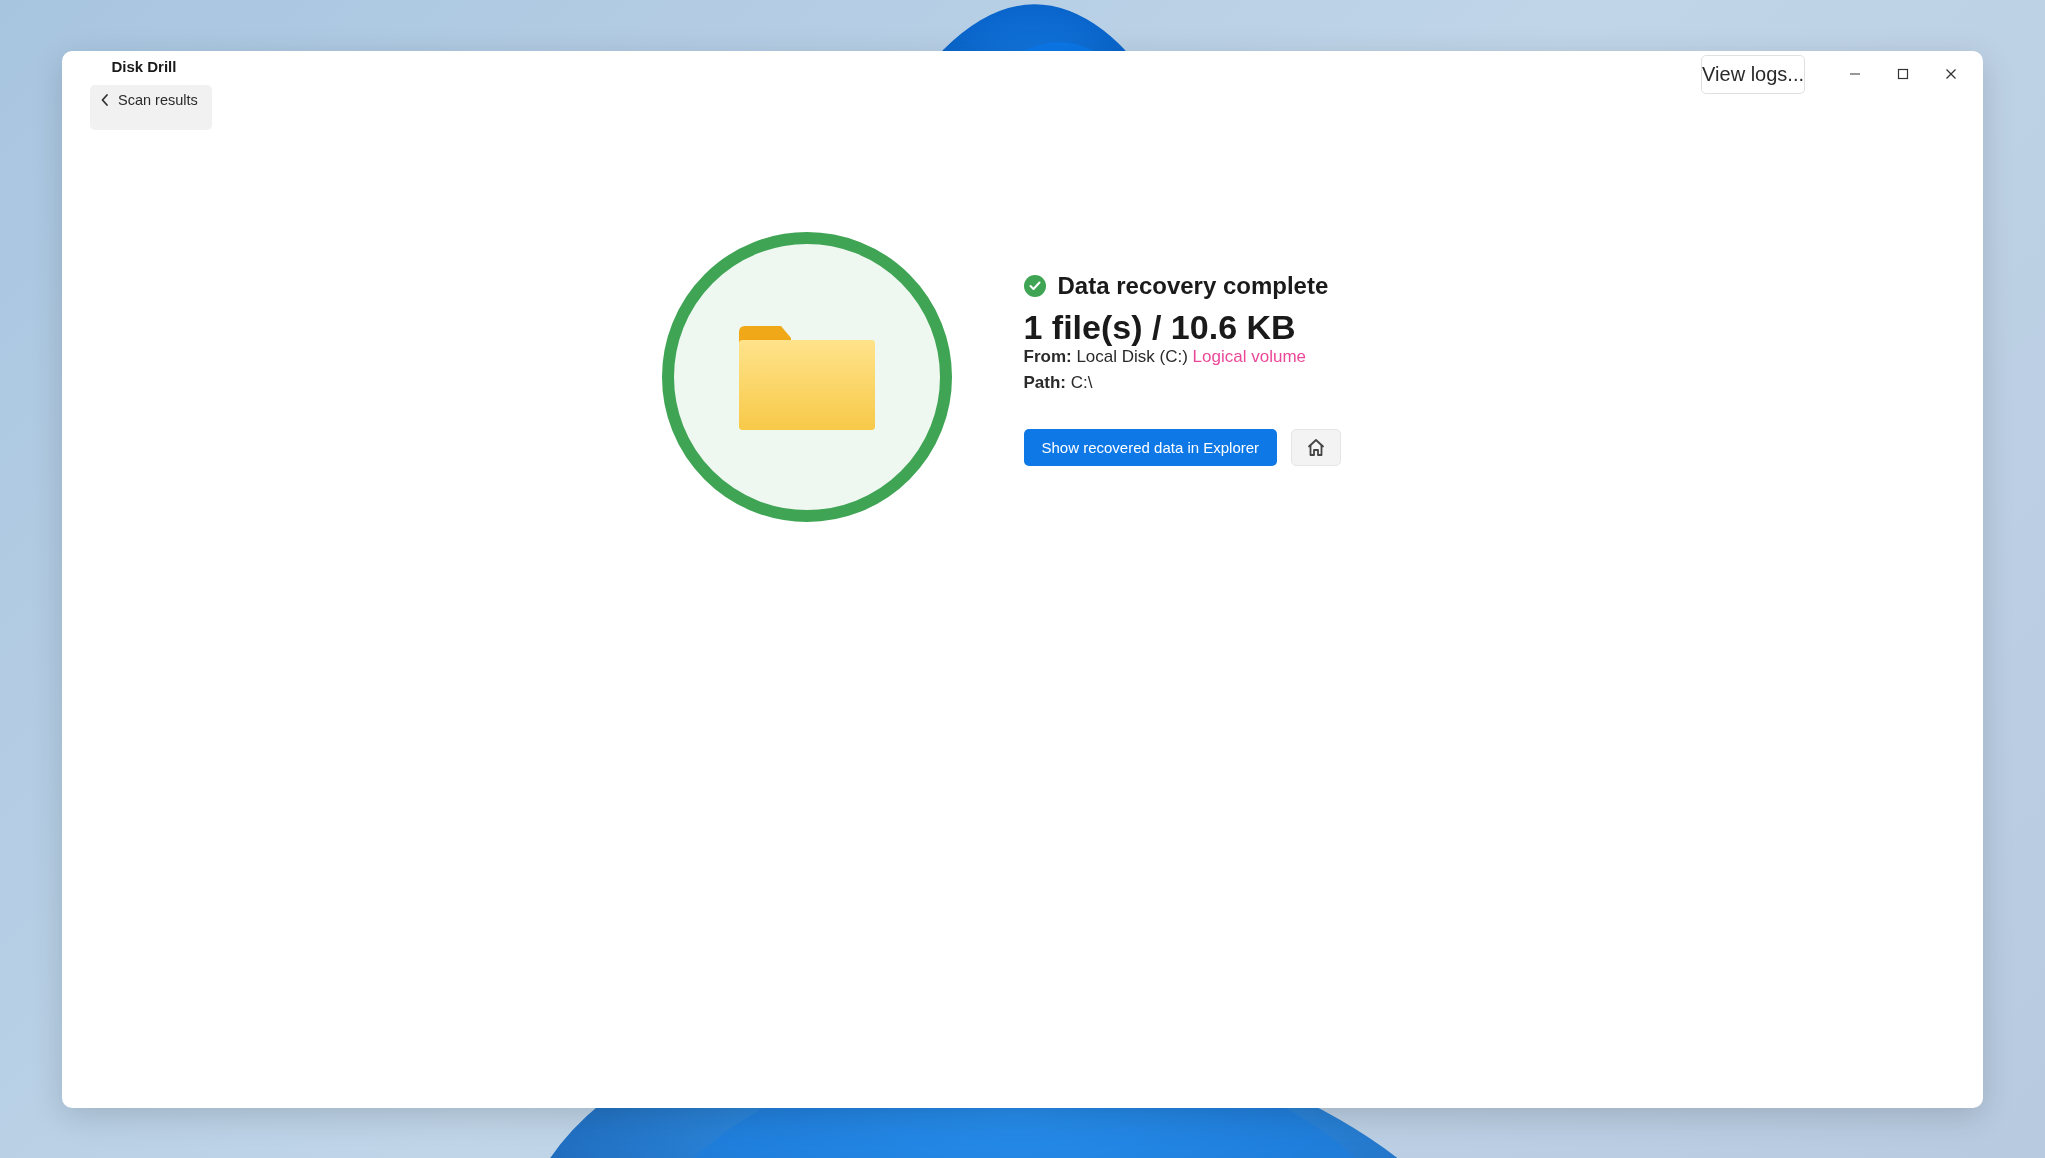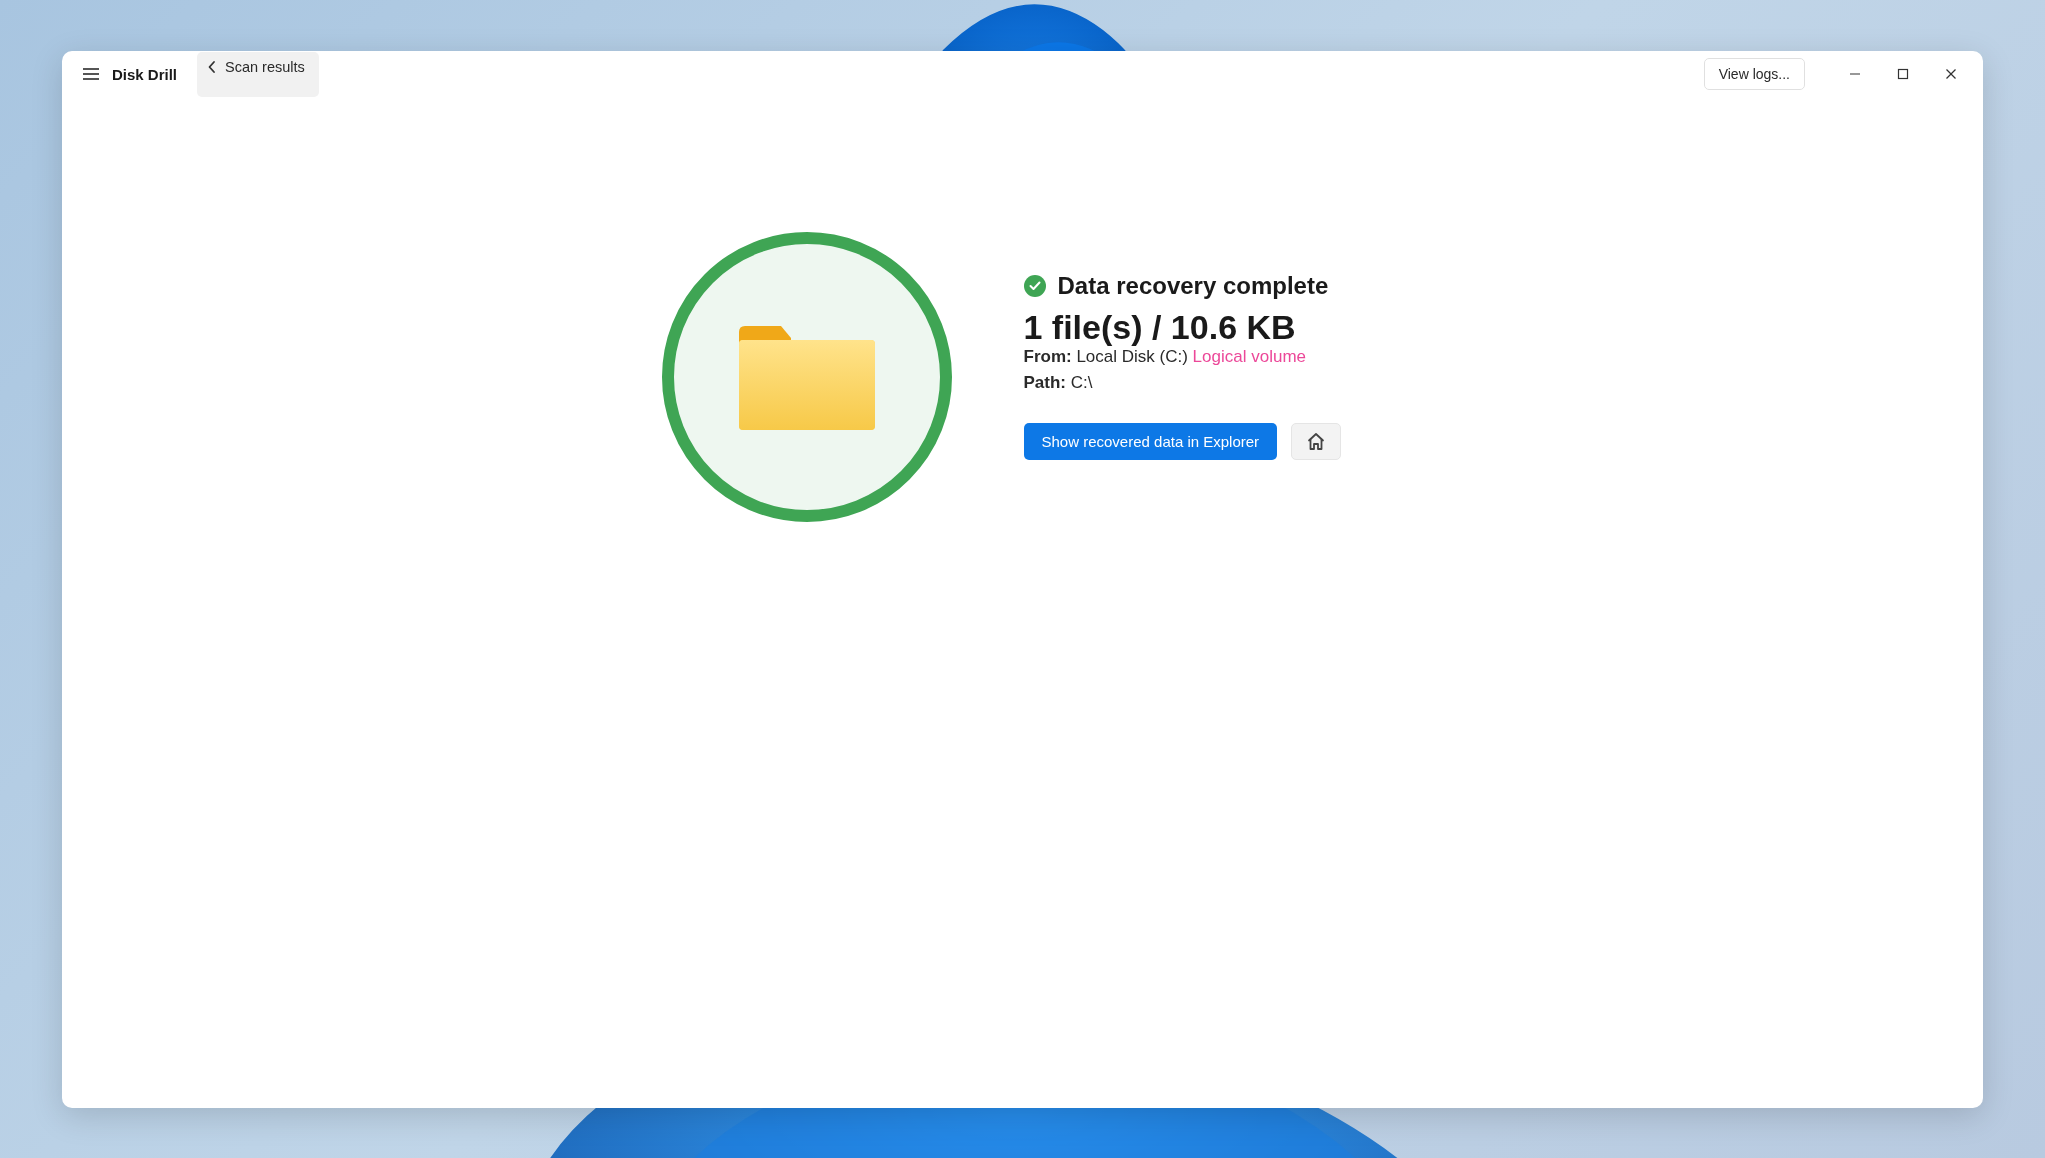--- a/index.html
+++ b/index.html
@@ -52,20 +52,22 @@
     }
     .titlebar {
       display: flex;
       align-items: center;
       height: 46px;
       padding: 0 8px;
     }
     .titlebar-left {
       display: flex;
       align-items: center;
+      gap: 10px;
+      flex-direction: column;
     }
     .hamburger {
       width: 30px;
       height: 30px;
       display: flex;
       flex-direction: column;
       justify-content: center;
       align-items: center;
       gap: 3.5px;
       cursor: pointer;
@@ -100,23 +102,23 @@
     .titlebar-right {
       margin-left: auto;
       display: flex;
       align-items: center;
       gap: 8px;
     }
     .view-logs-button {
       background: #ffffff;
       border: 1px solid #e0e0e0;
       border-radius: 5px;
-      padding: 7px 14px;
+      padding: 7px 0;
       font-family: inherit;
-      font-size: 14px;
+      font-size: 20px;
       color: #2a2a2a;
       cursor: pointer;
     }
     .window-controls {
       display: flex;
       margin-left: 18px;
     }
     .window-control {
       width: 48px;
       height: 34px;
@@ -190,21 +192,21 @@
     }
     .info-row .label {
       font-weight: 600;
     }
     .info-row .muted {
       color: #ec4899;
     }
     .actions {
       display: flex;
       gap: 14px;
-      margin-top: 24px;
+      margin-top: 30px;
     }
     .primary-button {
       background: #0d78e6;
       color: white;
       border: none;
       border-radius: 5px;
       padding: 9px 18px;
       font-size: 15px;
       font-family: inherit;
       cursor: pointer;

